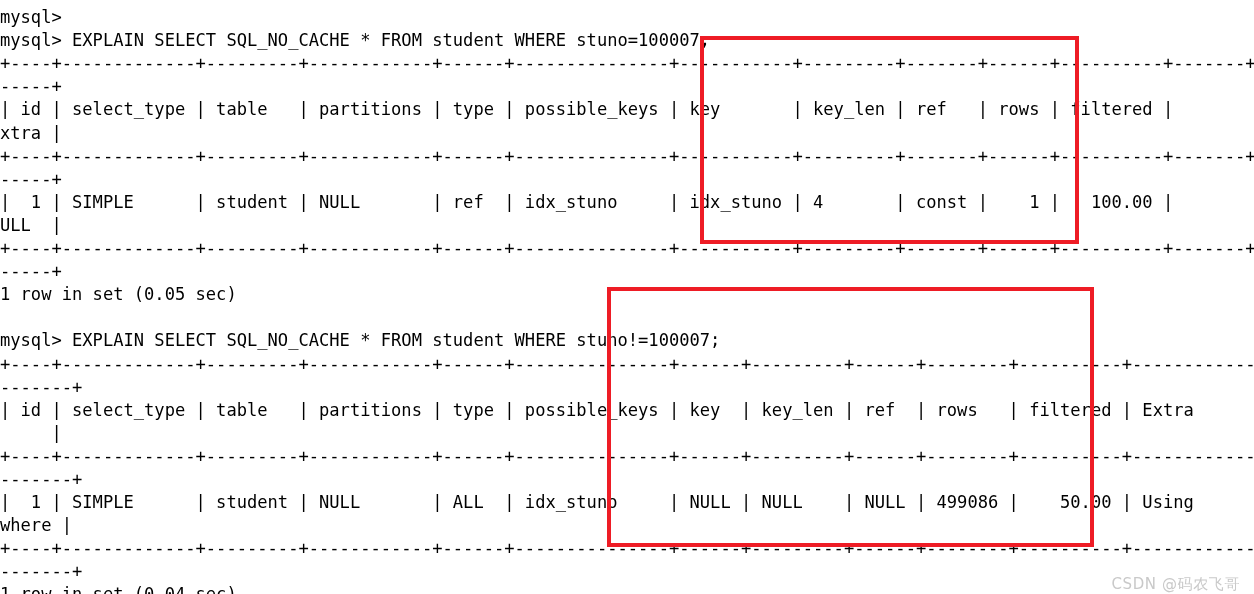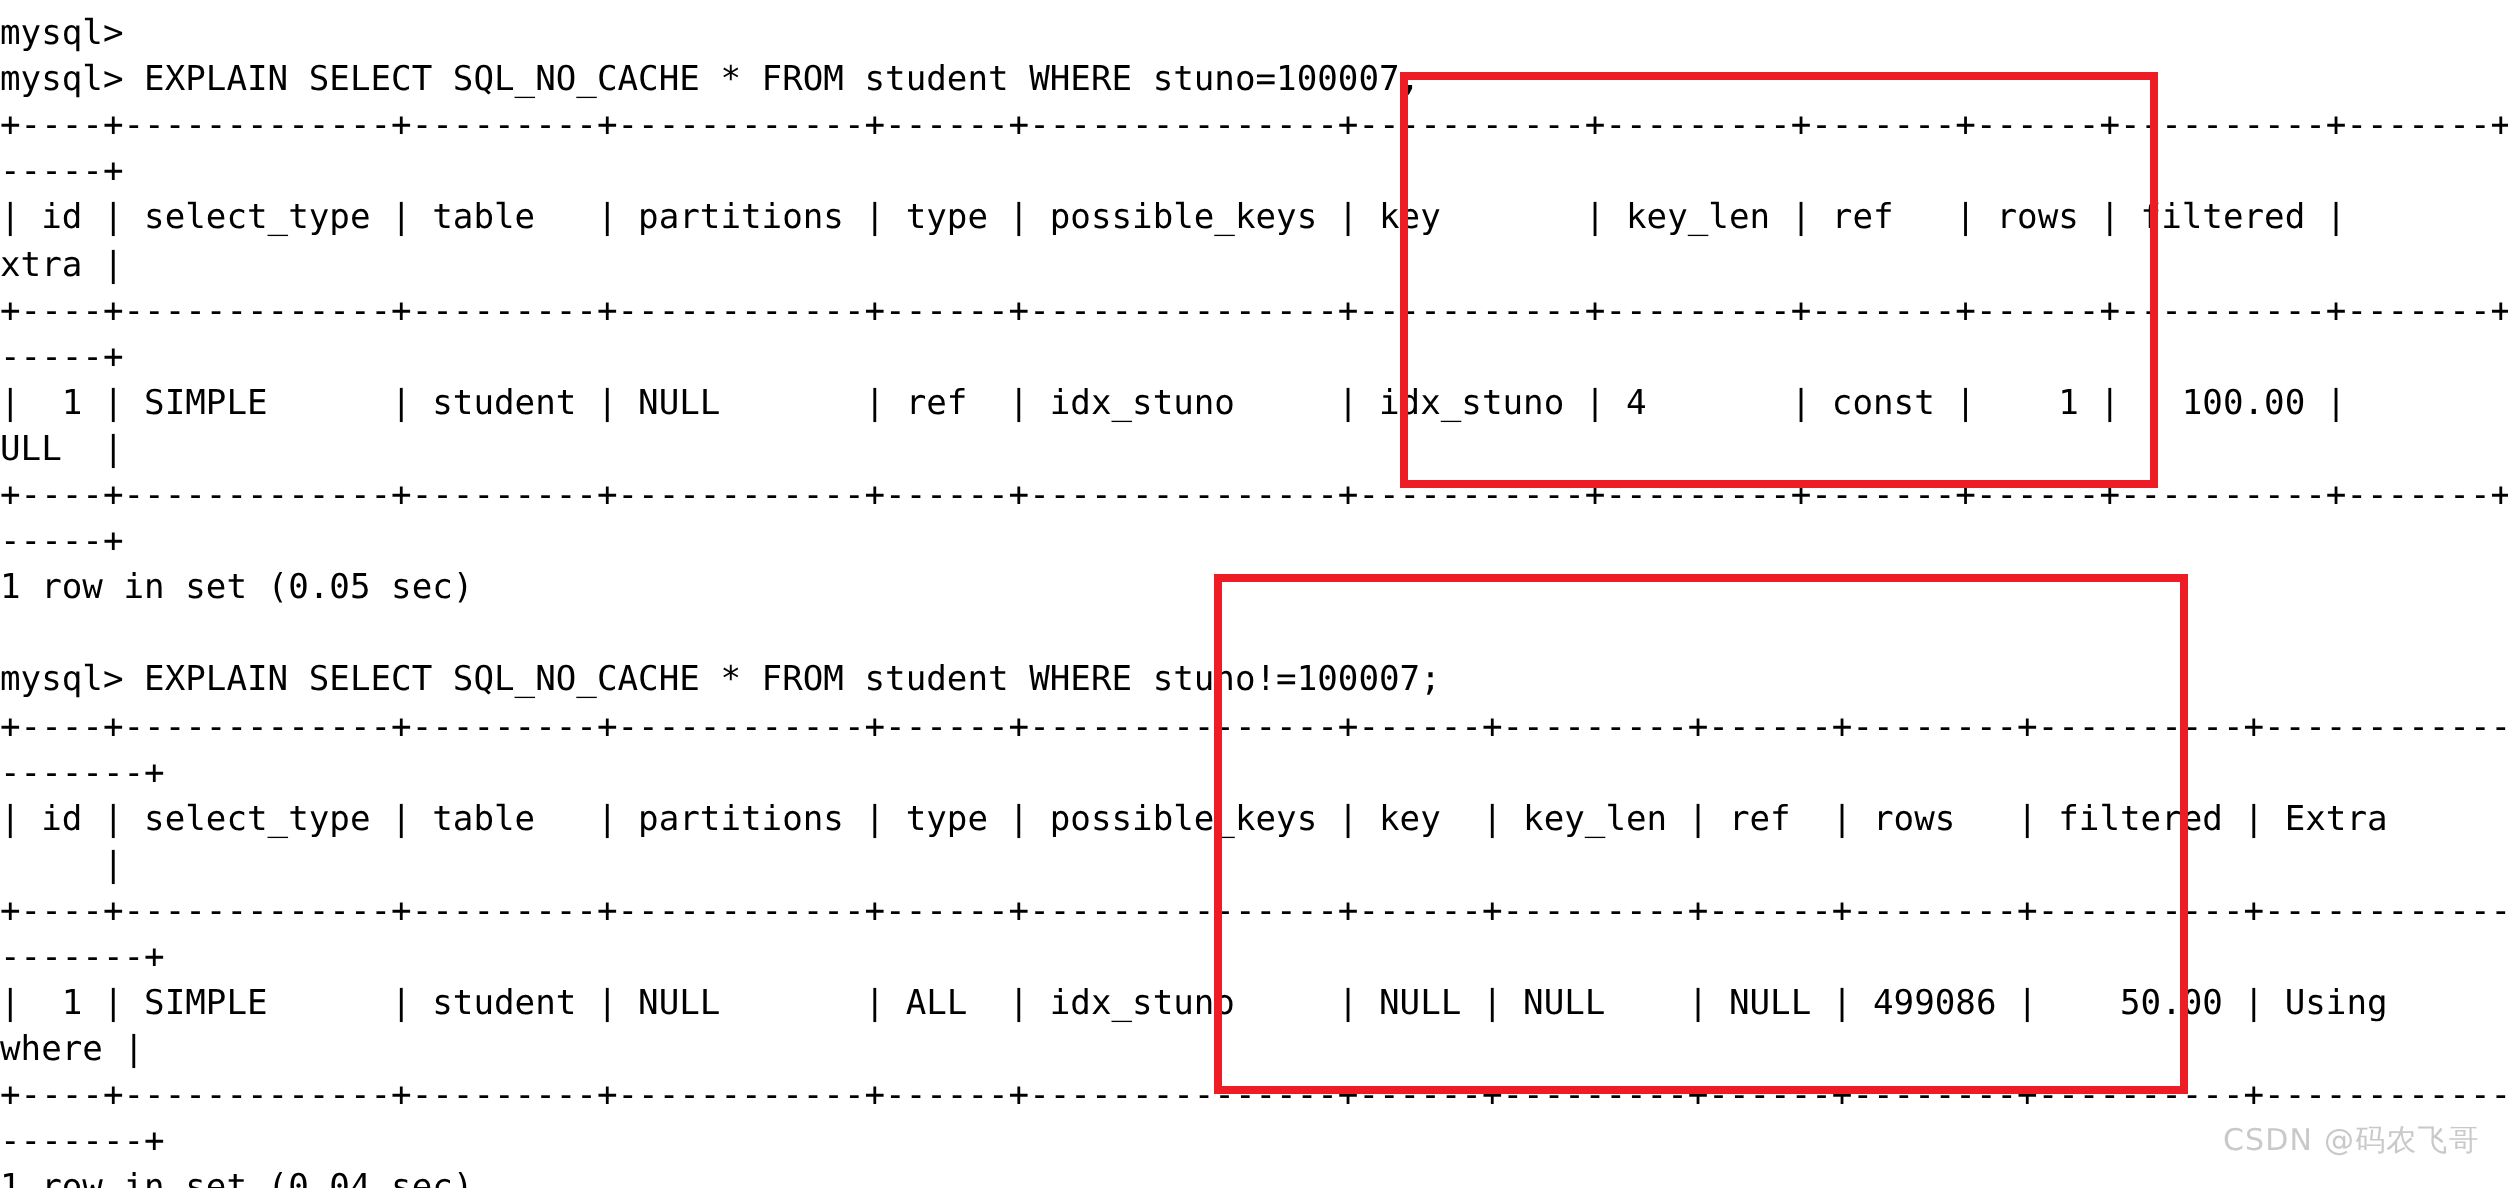--- a/index.html
+++ b/index.html
@@ -54,21 +54,21 @@
   }
   #box-nokey-cols {
     left: 607px;
     top: 287px;
     width: 487px;
     height: 260px;
   }
   #watermark {
     position: absolute;
     right: 14px;
-    bottom: 14px;
+    bottom: 0;
     color: #c9c9c9;
     font-family: "DejaVu Sans", "Liberation Sans", sans-serif;
     font-size: 15px;
     letter-spacing: 0.6px;
     white-space: nowrap;
     user-select: none;
   }
 </style>
 </head>
 <body>

